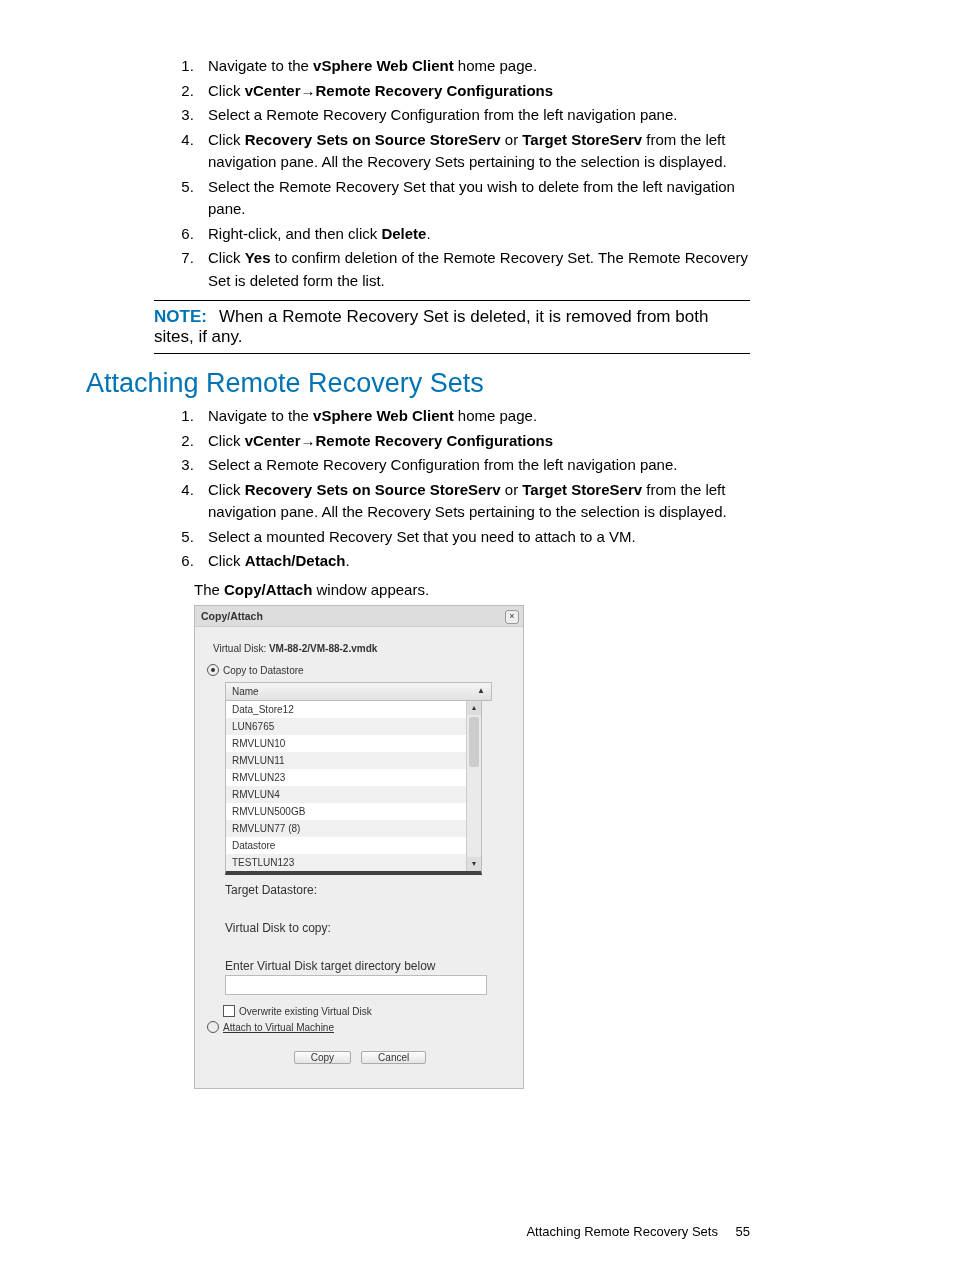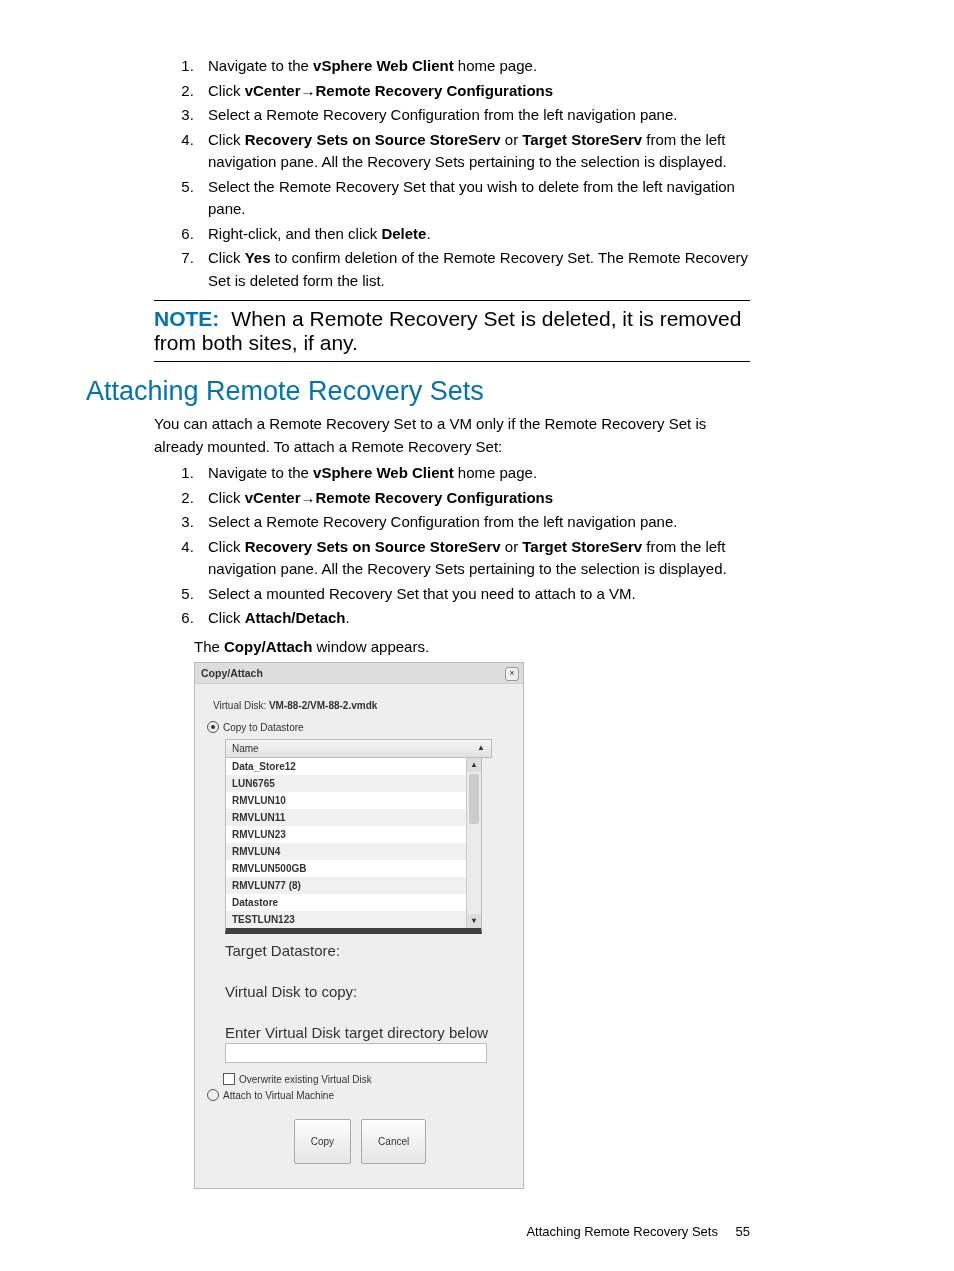--- a/index.html
+++ b/index.html
@@ -25,21 +25,21 @@
   ol.top-list li {
     padding-left: 10px;
     margin-bottom: 2px;
   }
   .bold { font-weight: bold; }
   .note-wrap {
     margin: 8px 0 8px 68px;
     border-top: 1px solid #000;
     border-bottom: 1px solid #000;
     padding: 6px 0;
-    font-size: 21px;
+    font-size: 17px;
   }
   .note-label {
     font-weight: bold;
     color: #0073b3;
     margin-right: 12px;
   }
   h2.section {
     font-family: Arial, sans-serif;
     font-weight: normal;
     color: #0073b3;
@@ -118,57 +118,56 @@
     justify-content: space-between;
     width: 253px;
     margin-left: 12px;
   }
   .ds-header .sort { font-size:8px; }
   .ds-list {
     width: 255px;
     margin-left: 12px;
     border-left:1px solid #bbb;
     border-right:1px solid #bbb;
-    border-bottom:6px solid #404040;
+    border-bottom:4px solid #404040;
     position: relative;
-    font-weight: bold;
   }
   .ds-row {
     padding: 3px 6px;
     font-size: 10px;
   }
   .ds-row:nth-child(odd){ background:#fff; }
   .ds-row:nth-child(even){ background:#f0f0f0; }
   .scrollbar {
     position:absolute; right:0; top:0; bottom:0; width:14px;
     background:#eaeaea; border-left:1px solid #ccc;
   }
   .scroll-up, .scroll-down {
     position:absolute; left:0; width:14px; height:14px;
     background:#ddd; text-align:center; font-size:8px; line-height:14px;
   }
   .scroll-up{top:0;} .scroll-down{bottom:0;}
   .scroll-thumb {
     position:absolute; left:2px; width:10px; top:16px; height:50px;
     background:#ccc; border-radius:2px;
   }
-  .label-line { margin: 8px 0 2px 12px; font-size:15px;}
+  .label-line { margin: 8px 0 2px 12px; font-size:12px;}
   .gap { height: 14px;}
   .text-input {
     width: 260px; height: 18px; border:1px solid #bbb; background:#fff;
     margin-left: 12px; margin-top:2px; margin-bottom: 10px;
   }
   .cb-row { display:flex; align-items:center; gap:4px; margin-left:10px; margin-bottom:4px;}
   .cb { width:10px; height:10px; border:1px solid #555; background:#fff; }
   .btn-row {
     display:flex; justify-content:center; gap:10px; margin-top:18px;
   }
   .btn {
     border:1px solid #aaa; background:linear-gradient(#fdfdfd,#e5e5e5);
-    padding: 16px 16px; font-size:10px; border-radius:2px;
+    padding: 0 16px; font-size:10px; border-radius:2px;
   }
   .footer {
     position: absolute;
     bottom: 32px;
     right: 48px;
     font-size: 13px;
   }
   .footer .pn { margin-left: 14px; }
 </style>
 </head>
@@ -185,21 +184,20 @@
     <li><span>Right-click, and then click </span><span class="bold">Delete</span><span>.</span></li>
     <li><span>Click </span><span class="bold">Yes</span><span> to confirm deletion of the Remote Recovery Set. The Remote Recovery Set is deleted form the list.</span></li>
   </ol>
 
   <div class="note-wrap">
     <span class="note-label">NOTE:</span><span>When a Remote Recovery Set is deleted, it is removed from both sites, if any.</span>
   </div>
 
   <h2 class="section">Attaching Remote Recovery Sets</h2>
 
-  <p class="body">You can attach a Remote Recovery Set to a VM only if the Remote Recovery Set is already mounted. To attach a Remote Recovery Set:</p>
 
   <ol class="top-list">
     <li><span>Navigate to the </span><span class="bold">vSphere Web Client</span><span> home page.</span></li>
     <li><span>Click </span><span class="bold">vCenter</span><span>→</span><span class="bold">Remote Recovery Configurations</span></li>
     <li>Select a Remote Recovery Configuration from the left navigation pane.</li>
     <li><span>Click </span><span class="bold">Recovery Sets on Source StoreServ</span><span> or </span><span class="bold">Target StoreServ</span><span> from the left navigation pane. All the Recovery Sets pertaining to the selection is displayed.</span></li>
     <li>Select a mounted Recovery Set that you need to attach to a VM.</li>
     <li><span>Click </span><span class="bold">Attach/Detach</span><span>.</span></li>
   </ol>
 
@@ -244,21 +242,21 @@
       <div class="gap"></div>
       <div class="label-line">Virtual Disk to copy:</div>
       <div class="gap"></div>
       <div class="label-line">Enter Virtual Disk target directory below</div>
       <div class="text-input"></div>
 
       <div class="cb-row">
         <span class="cb"></span>
         <span>Overwrite existing Virtual Disk</span>
       </div>
-      <div class="radio-row" style="margin-left:-6px;">
+      <div class="radio-row" style="margin-left:-6px;text-decoration:underline;">
         <span class="radio"></span>
         <span>Attach to Virtual Machine</span>
       </div>
 
       <div class="btn-row">
         <div class="btn">Copy</div>
         <div class="btn">Cancel</div>
       </div>
     </div>
   </div>

